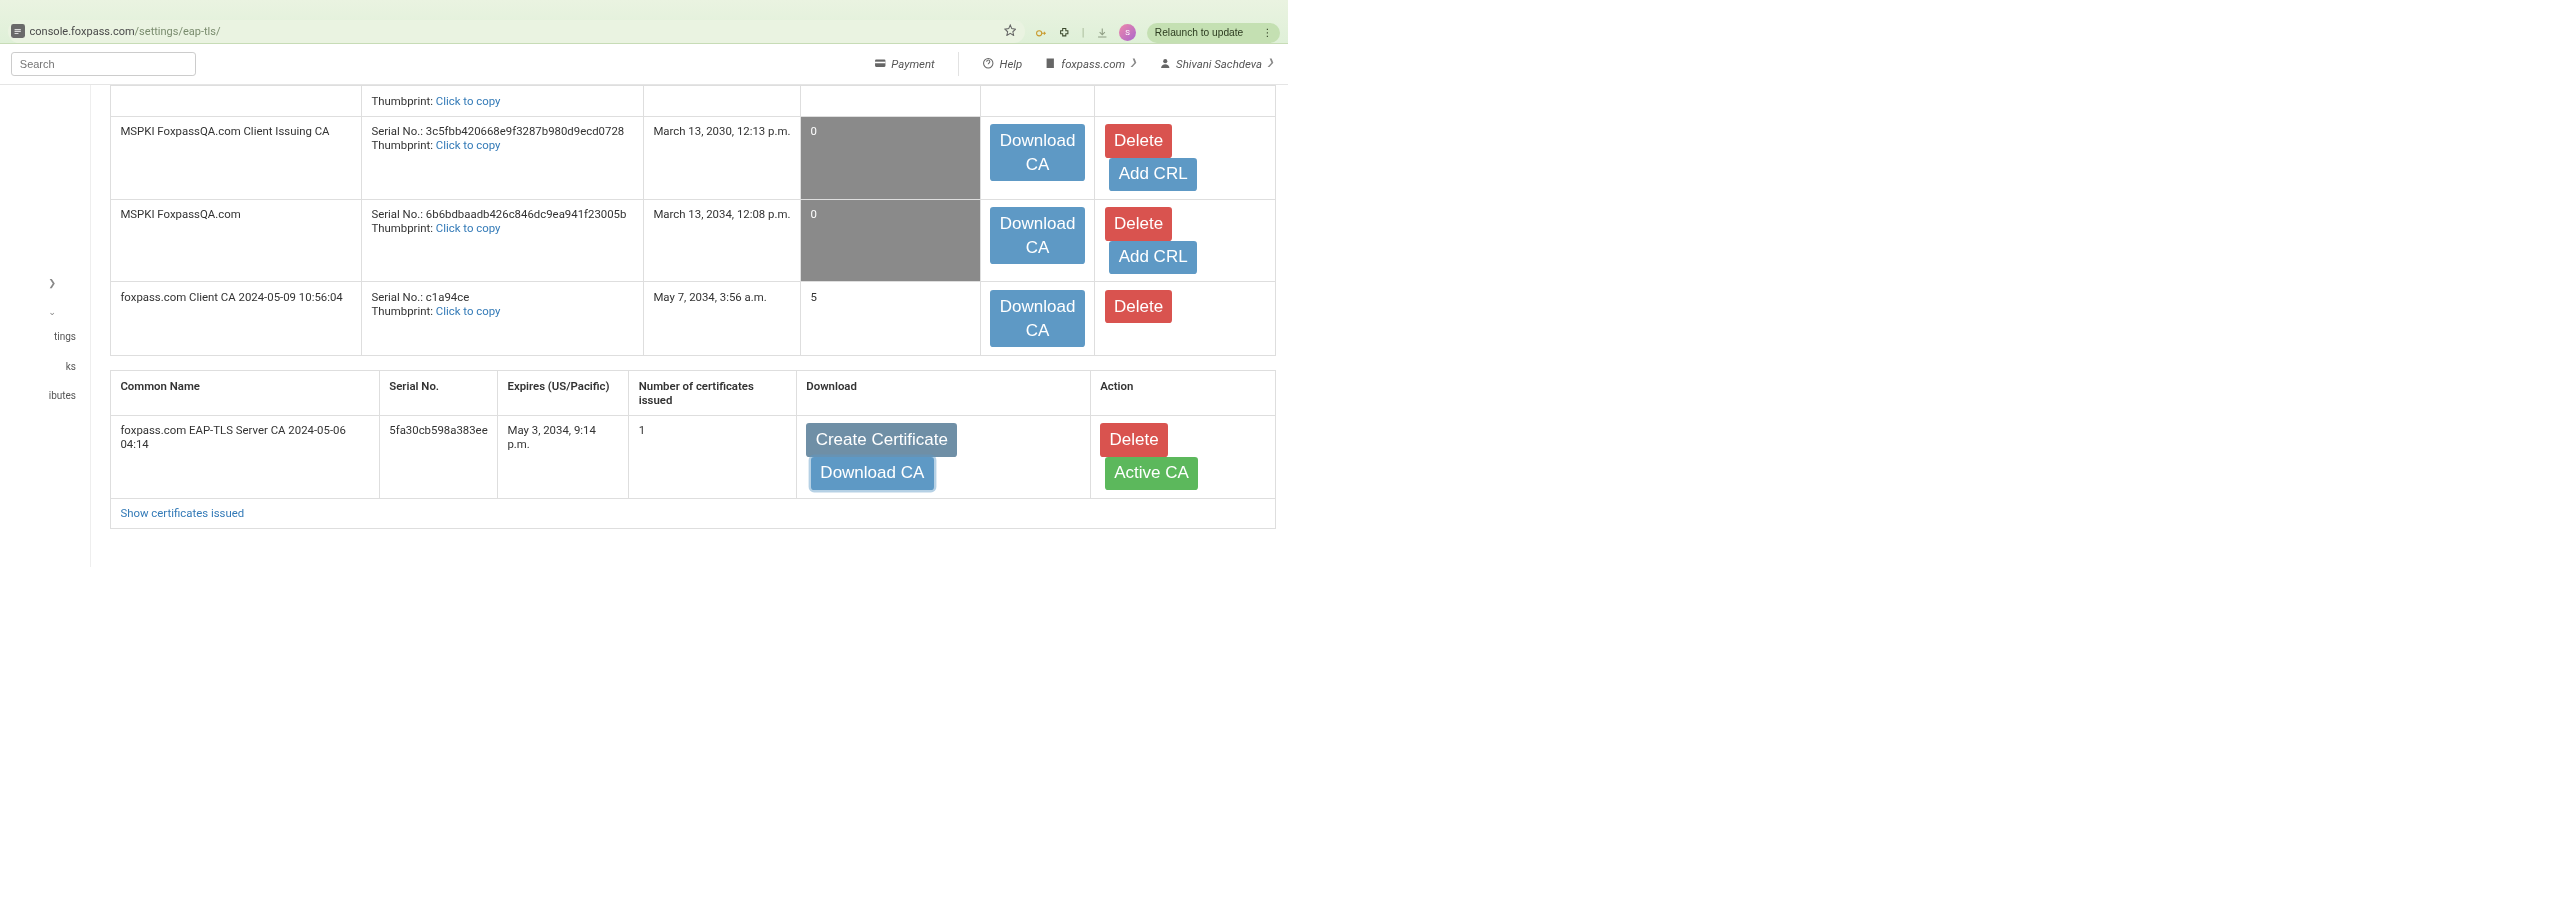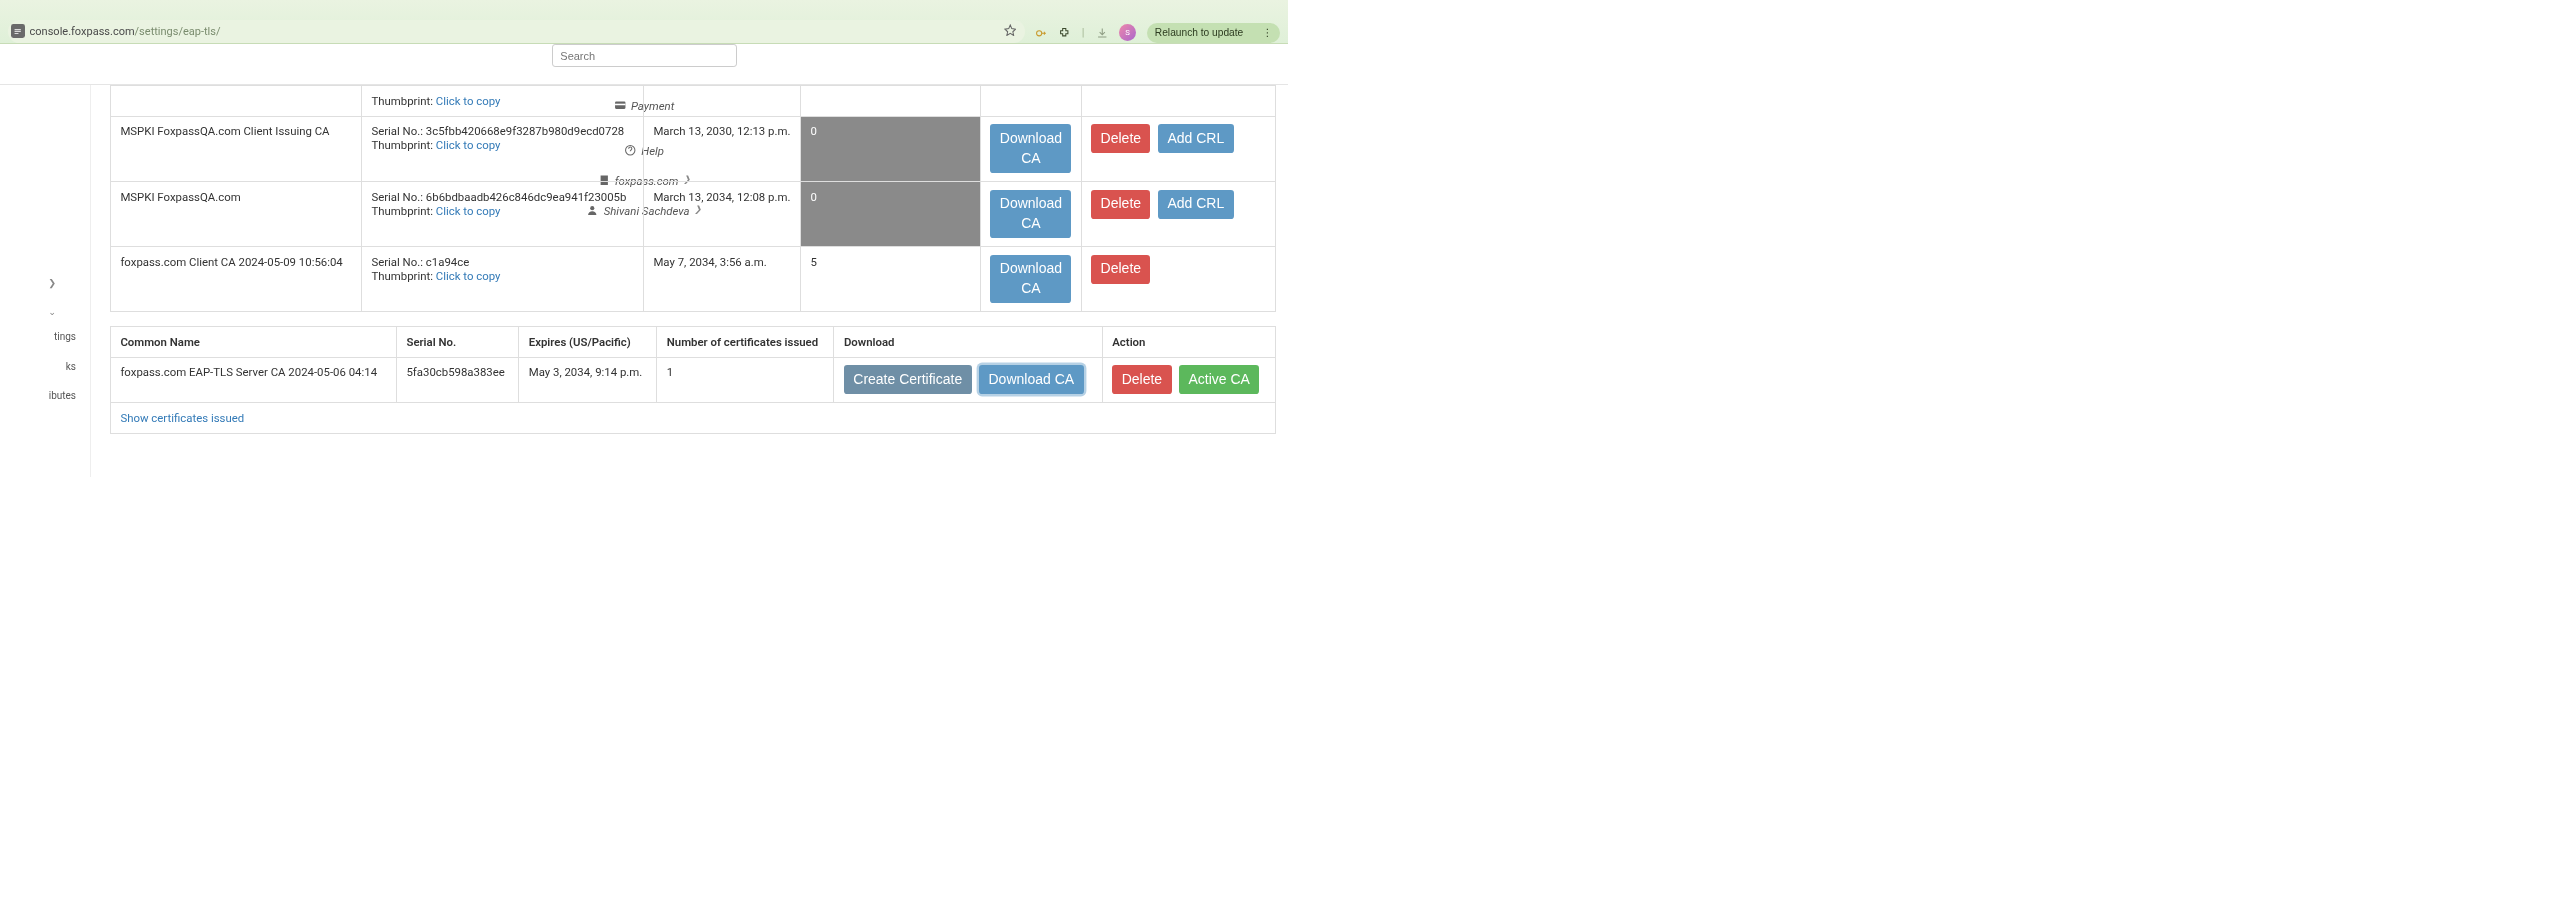--- a/index.html
+++ b/index.html
@@ -66,21 +66,20 @@
   }
 
   
   .app-header {
     height: 41px;
     border-bottom: 0.8px solid #e5e5e5;
     display: flex;
     align-items: center;
     padding: 0 11px;
     gap: 15.7px;
-    flex-direction: column;
   }
   .search-box {
     width: 185px;
     padding: 4.7px 7.8px;
     border: 0.8px solid #ccc;
     border-radius: 3.1px;
     font-size: 11px;
   }
   .header-spacer { flex: 1; }
   .hdr-item {
@@ -128,21 +127,21 @@
   }
   th { font-weight: 600; color: #333; background: #fff; }
   .greycell { background: #8a8a8a; color: #fff; }
   .link { color: #337ab7; cursor: pointer; }
 
   
   .btn {
     display: inline-block;
     border: none; border-radius: 3.1px;
     padding: 4.7px 9.4px;
-    font-size: 14px;
+    font-size: 17px;
     cursor: pointer;
     color: #fff;
     line-height: 1.4;
   }
   .btn + .btn { margin-left: 4.7px; }
   .btn-blue   { background: #5e99c5; }
   .btn-red    { background: #d9534f; }
   .btn-steel  { background: #6f8fa6; }
   .btn-green  { background: #5cb85c; }
   .btn-focus  { box-shadow: 0 0 0 2.4px rgba(94,153,197,.45); }

